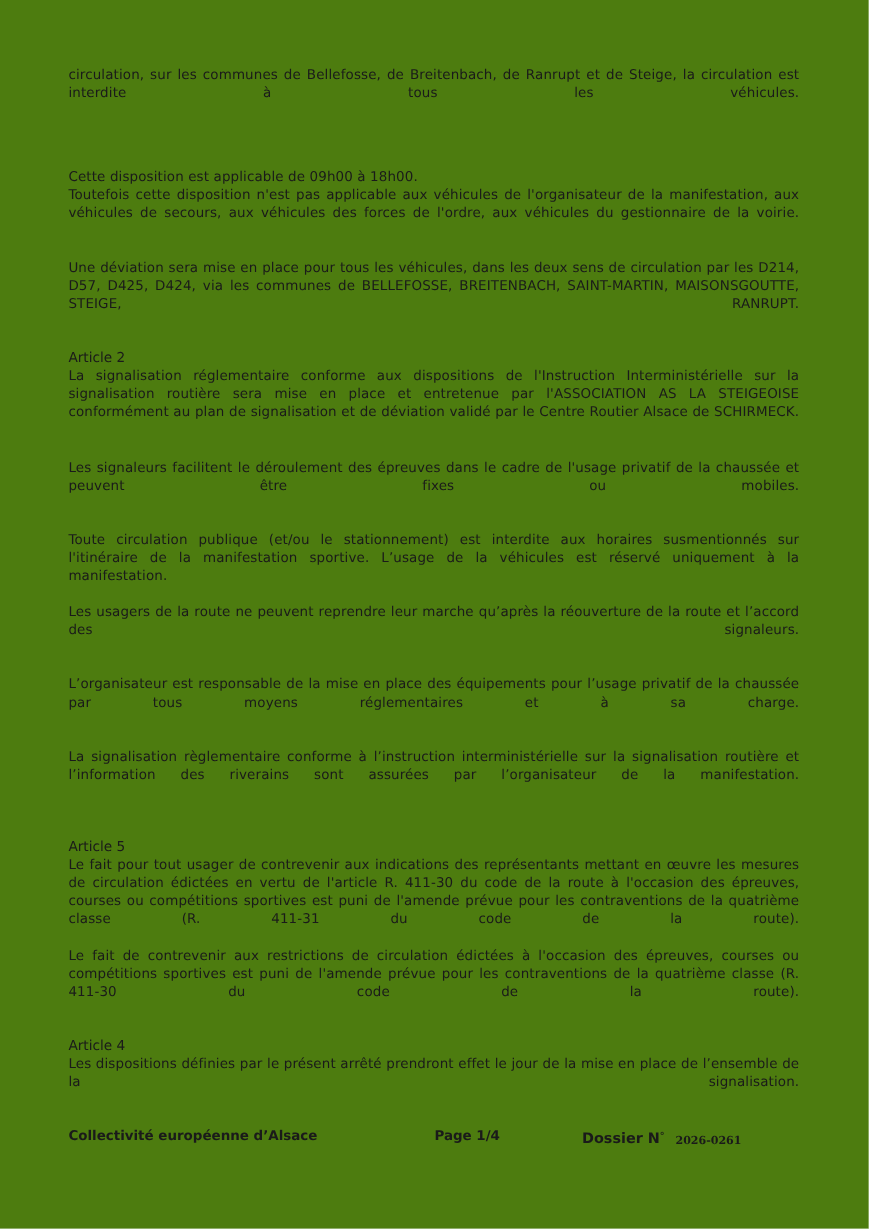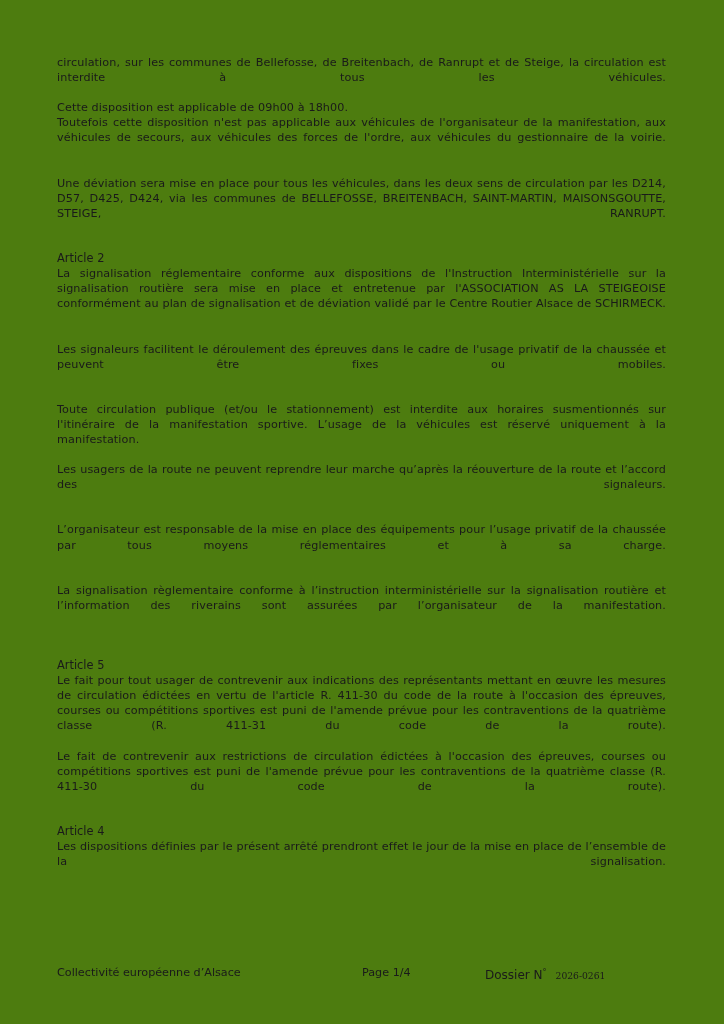--- a/index.html
+++ b/index.html
@@ -32,40 +32,42 @@
     hyphens: none;
   }
   
   .para::after {
     content: "";
     display: inline-block;
     width: 100%;
   }
   .nojust {
     text-align: left;
+    margin-top: 40px;
   }
   .nojust::after { content: none; }
   .gap-md { height: 15px; }
   .gap-lg { height: 30px; }
   .heading {
     font-size: 11.4px;
     line-height: 15.1px;
     font-weight: normal;
     margin: 0;
     text-align: left;
   }
   .footer {
     position: absolute;
     left: 57px;
-    top: 963px;
+    top: 937px;
     width: 609px;
     height: 20px;
     font-size: 11.2px;
     line-height: 20px;
     white-space: nowrap;
+    font-weight: bold;
   }
   .footer-left {
     position: absolute;
     left: 0;
     top: 0;
   }
   .footer-center {
     position: absolute;
     left: 305px;
     top: 0;

